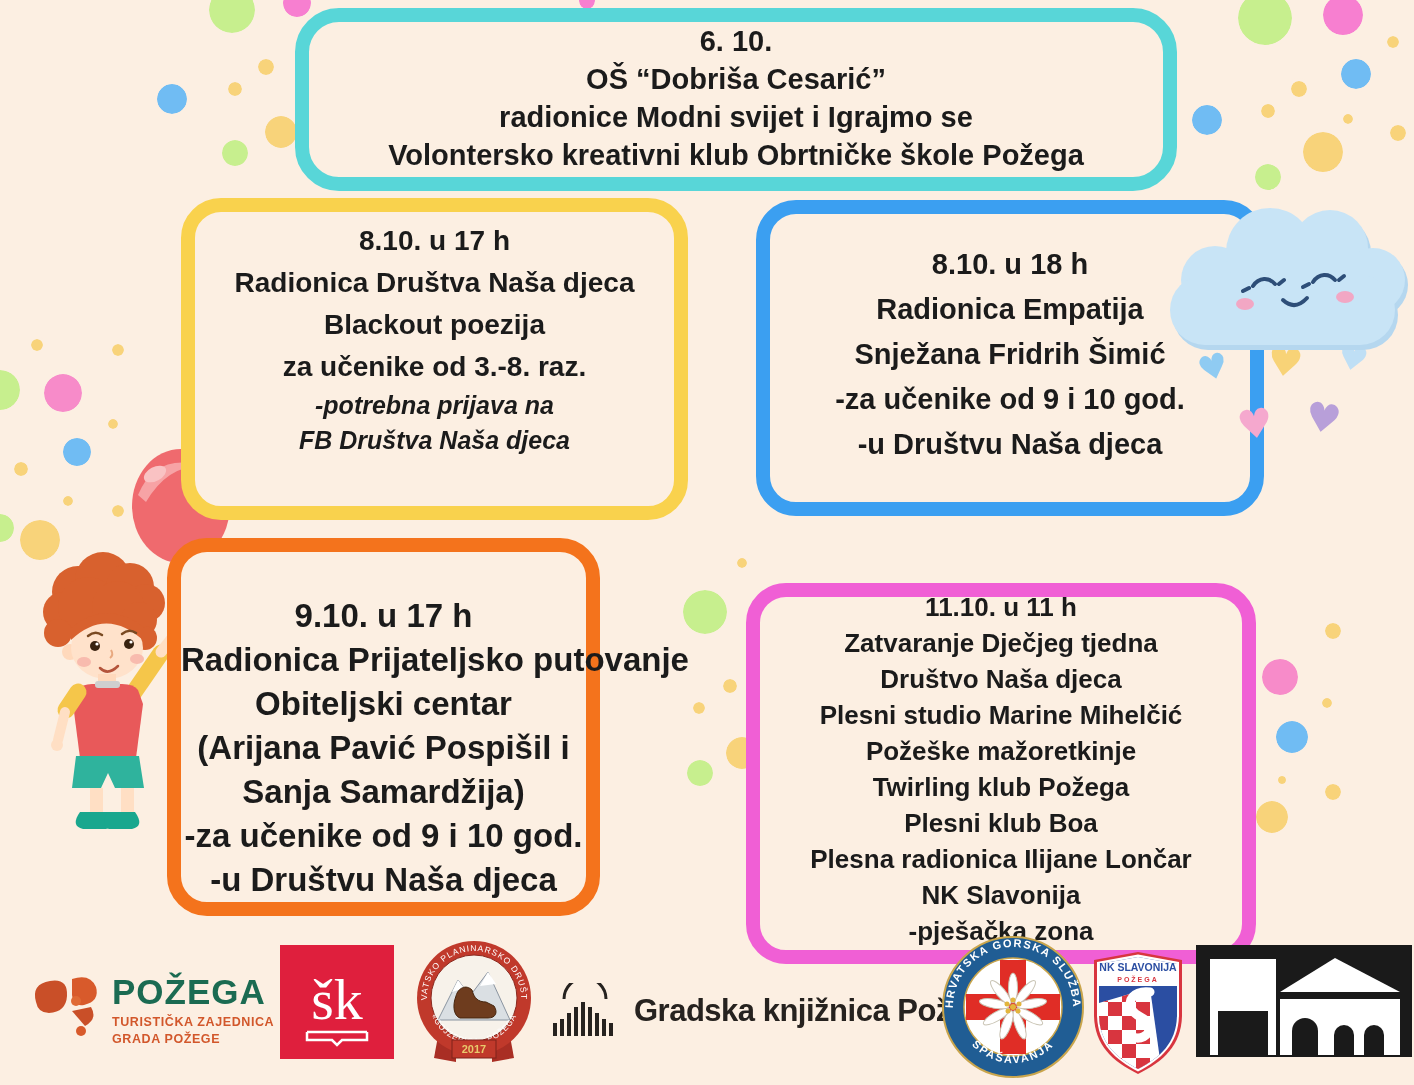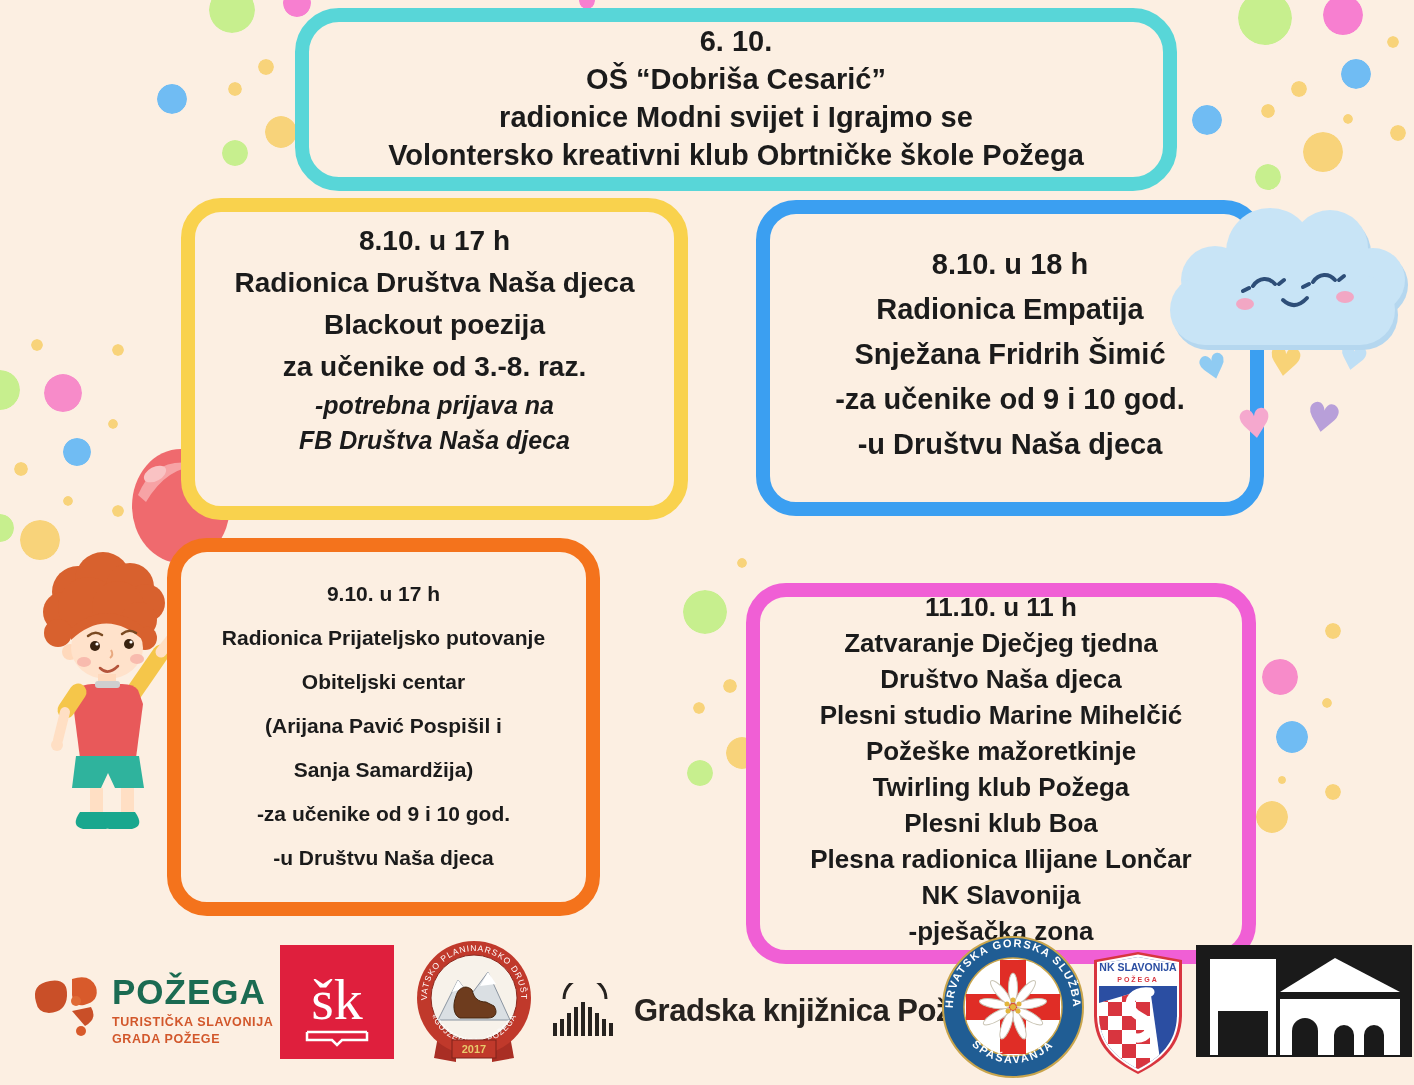--- a/index.html
+++ b/index.html
@@ -12,21 +12,21 @@
         text-align:center;color:#1b1b1b;font-weight:bold;z-index:1;}
   .card .line{white-space:nowrap;}
   #card-announcement{left:295px;top:8px;width:882px;height:183px;border-width:14px;border-radius:44px;
         font-size:29px;line-height:38px;}
   #card-yellow{left:181px;top:198px;width:507px;height:322px;border-width:14px;border-radius:40px;
         font-size:28px;line-height:42px;padding-top:8px;}
   #card-yellow .italic .line{font-style:italic;font-size:25px;line-height:35px;}
   #card-blue{left:756px;top:200px;width:508px;height:316px;border-width:14px;border-radius:40px;
         font-size:29px;line-height:45px;padding-top:28px;}
   #card-orange{left:167px;top:538px;width:433px;height:378px;border-width:14px;border-radius:40px;
-        font-size:21px;line-height:44px;padding-top:20px;}
+        font-size:33px;line-height:44px;padding-top:42px;}
   #card-pink{left:746px;top:535px;width:510px;height:381px;border-width:14px;border-radius:40px;
         font-size:26px;line-height:36px;overflow:hidden;}
   #card-pink .lines{margin-top:-8px;}
   .decor-svg{position:absolute;z-index:2;}
   .under{z-index:0;}
   .logo{position:absolute;z-index:1;}
   #logo-tz{left:28px;top:972px;display:flex;gap:12px;align-items:flex-start;}
   .tz-name{font-size:35px;font-weight:bold;letter-spacing:1px;}
   .tz-sub{font-size:12.5px;font-weight:bold;letter-spacing:.6px;margin-top:3px;}
   #logo-sk{left:280px;top:945px;width:114px;height:114px;display:flex;align-items:flex-end;justify-content:center;}
@@ -230,21 +230,21 @@
   <div class="logo" id="logo-tz">
     <svg width="72" height="72" viewBox="0 0 72 72">
       <path d="M8,30 Q3,12 22,9 Q40,6 39,24 Q38,40 21,41 Q10,41 8,30 Z" fill="#C94F28"></path>
       <path d="M44,7 Q62,1 68,15 Q72,29 56,33 Q45,35 44,23 Z" fill="#D85A2B"></path>
       <path d="M44,39 L63,35 Q70,47 57,54 Z" fill="#C94F28"></path>
       <circle cx="48" cy="29" r="5" fill="#E06A35"></circle>
       <circle cx="53" cy="59" r="5" fill="#D85A2B"></circle>
     </svg>
     <div>
       <div class="tz-name" style="color:#1B6B52">POŽEGA</div>
-      <div class="tz-sub" style="color:#D2572B">TURISTIČKA SLAVONIJA</div>
+      <div class="tz-sub" style="color:#D2572B">TURISTIČKA ZAJEDNICA</div>
       <div class="tz-sub" style="color:#D2572B">GRADA POŽEGE</div>
     </div>
   </div>
 
   <div class="logo" id="logo-sk" style="background: rgb(223, 31, 61);">
     <svg width="114" height="114" viewBox="0 0 114 114">
       <text x="57" y="74" text-anchor="middle" font-family="Liberation Serif, serif" font-size="58" fill="#fff">šk</text>
       <path d="M27,87 H87 M27,87 L27,95 H52 L57,100 L62,95 H87 L87,87" stroke="#fff" stroke-width="2.5" fill="none"></path>
     </svg>
   </div>

